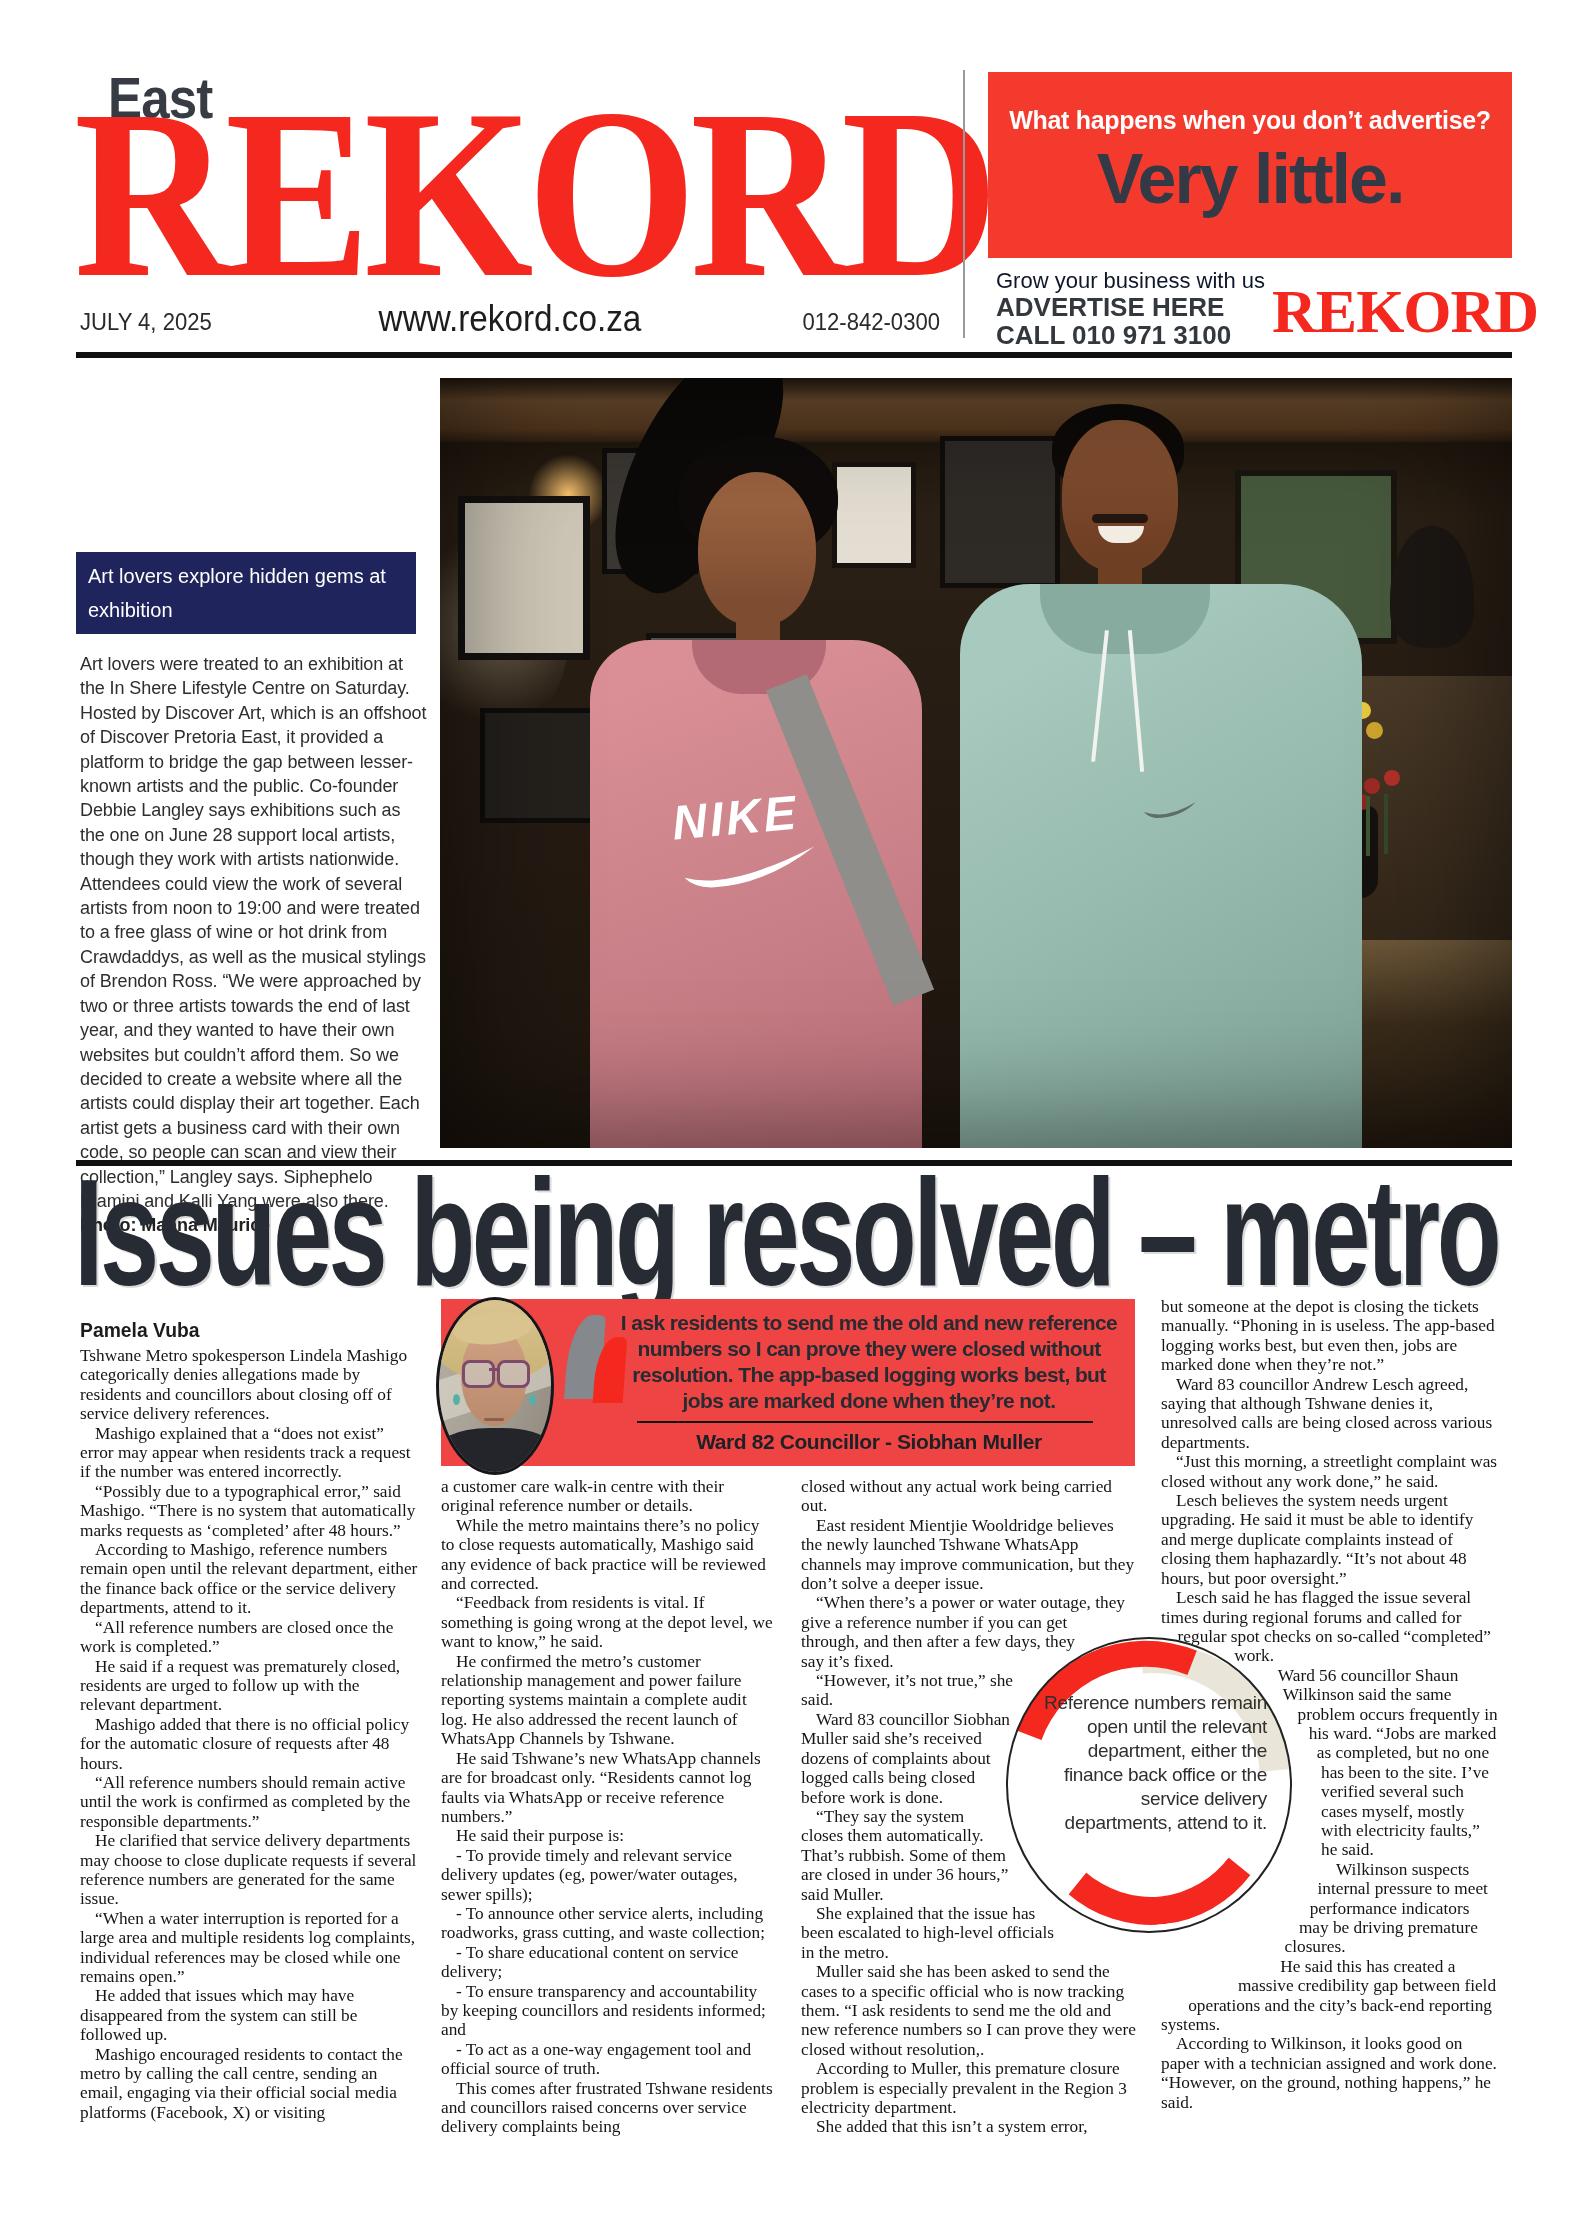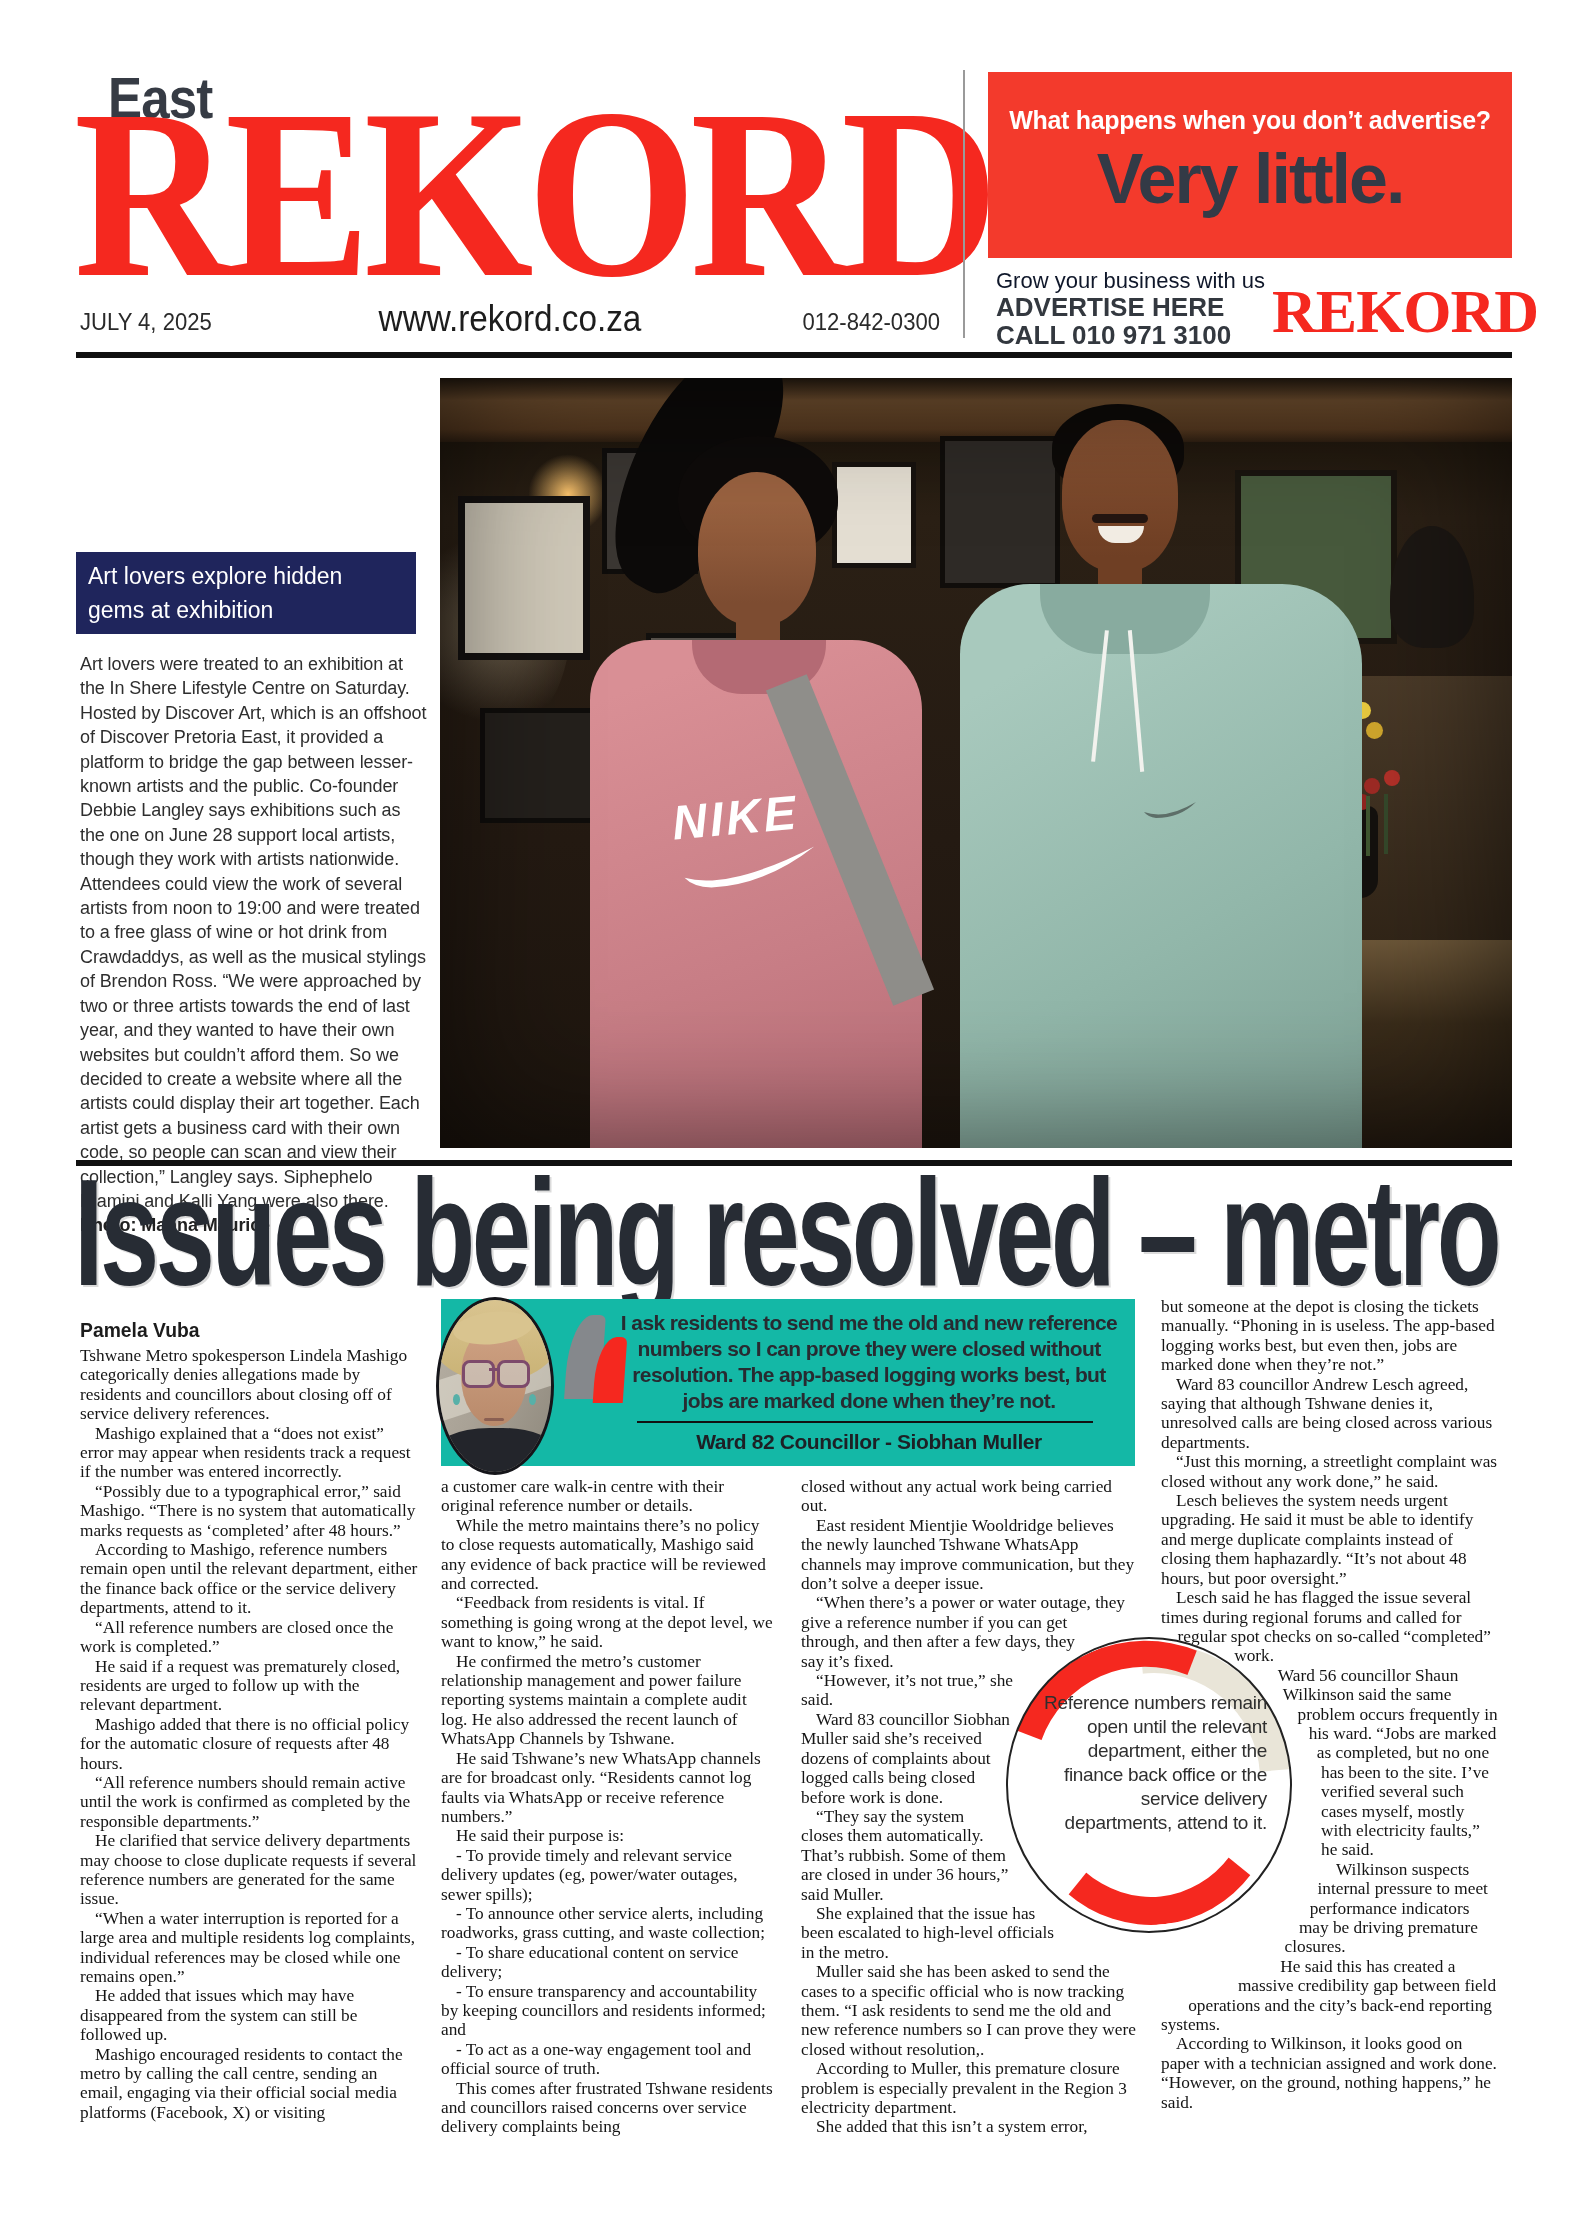--- a/index.html
+++ b/index.html
@@ -26,21 +26,21 @@
   .site-mid{left:300px;top:298px;width:420px;text-align:center;font-size:37px;color:#1d1d1d;
             transform:scaleX(.9);transform-origin:center;}
   .phone-right{left:760px;top:308px;width:180px;text-align:right;font-size:24px;color:#2a2a2a;
                transform:scaleX(.92);transform-origin:right;}
   .rule{left:76px;width:1436px;height:6px;background:#101010;}
   .rule.r1{top:352px;}
   .rule.r2{top:1160px;}
 
   
   .navy-box{left:76px;top:552px;width:340px;height:82px;background:#1f255c;
-            color:#fff;font-size:23px;line-height:34px;padding:7px 12px;box-sizing:border-box;}
+            color:#fff;font-size:20px;line-height:34px;padding:7px 12px;box-sizing:border-box;}
   .art-body{left:80px;top:652px;width:348px;font-size:18px;line-height:24.4px;color:#2e2e2e;
             letter-spacing:-.1px;}
   .art-credit{font-weight:700;color:#222;margin-top:41px;}
 
   
   .photo{left:440px;top:378px;width:1072px;height:770px;overflow:hidden;
          background:linear-gradient(180deg,#171108 0%,#2b2015 18%,#241a12 60%,#1d150e 100%);}
   .photo *{position:absolute;}
   .ph-beam{left:0;top:0;width:100%;height:64px;
            background:linear-gradient(180deg,#241a10,#6d4d2e 35%,#54381f 80%,#2e1f12);}
@@ -113,21 +113,21 @@
 
   
   .main-headline{left:74px;top:1156px;font-size:152px;line-height:1;font-weight:700;
                  color:#272c34;letter-spacing:-5px;white-space:nowrap;
                  transform:scaleX(.70);transform-origin:left;
                  text-shadow:3px 2px 0 rgba(0,0,0,.14);}
   .byline{left:80px;top:1318px;font-size:21px;font-weight:600;color:#1c1c1c;
           transform:scaleX(.92);transform-origin:left;}
 
   
-  .quote-box{left:441px;top:1299px;width:694px;height:167px;background:#14b8a6;}
+  .quote-box{left:441px;top:1299px;width:694px;height:167px;background:#ef4444;}
   .cphoto{position:absolute;left:-5px;top:-2px;width:112px;height:172px;border-radius:50%;
           border:3px solid #15151a;overflow:hidden;
           background:linear-gradient(115deg,#b7b0a4 0%,#a9a296 45%,#8e887c 100%);}
   .cphoto *{position:absolute;}
   .cp-band{left:-30px;top:60px;width:190px;height:40px;background:rgba(236,231,220,.5);
            transform:rotate(-18deg);}
   .cp-hair{left:-10px;top:-14px;width:132px;height:96px;border-radius:50%;
            background:linear-gradient(180deg,#dcc794,#c9b275);}
   .cp-face{left:22px;top:26px;width:66px;height:100px;border-radius:50%;
            background:linear-gradient(180deg,#cfa283,#b98a6b);}

